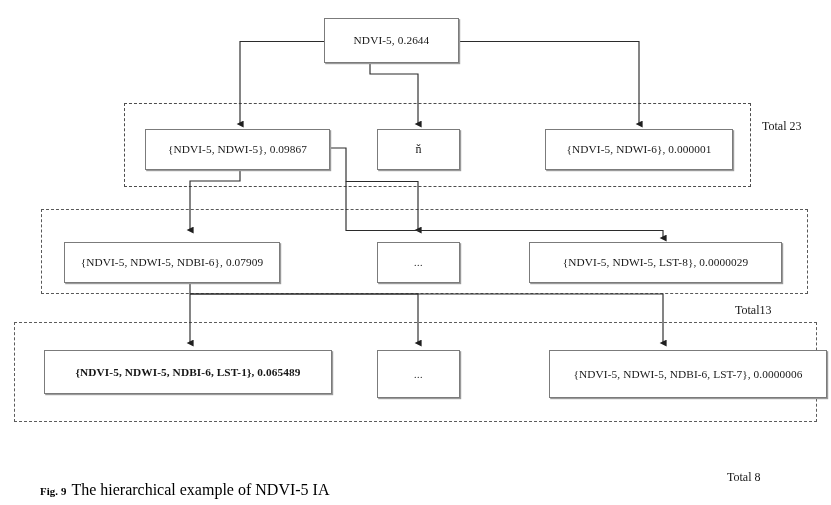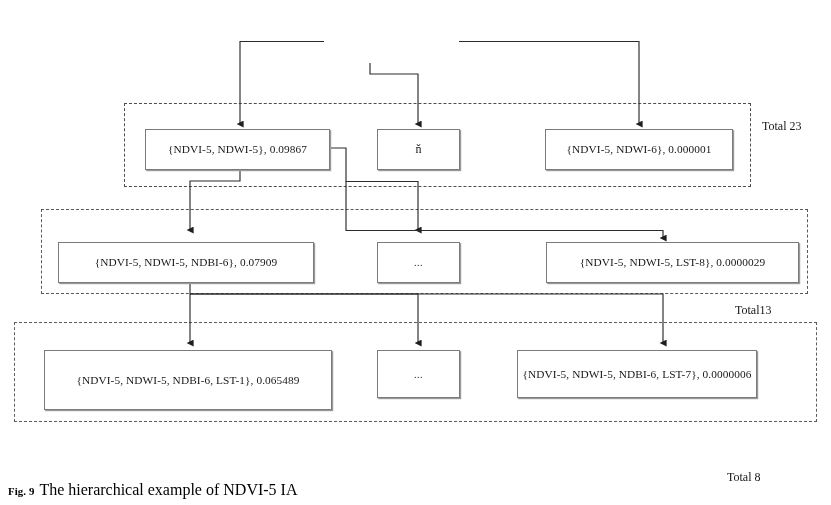--- a/index.html
+++ b/index.html
@@ -72,20 +72,21 @@
     left: 8px;
     top: 481px;
     font-size: 11.5px;
     white-space: nowrap;
     color: #000000;
   }
   .fig-caption .fig-num {
     font-weight: bold;
     font-size: 10.8px;
     letter-spacing: 0.1px;
+    margin-left: 32px;
   }
   .fig-caption .fig-text {
     font-size: 16px;
     margin-left: 5px;
   }
 </style>
 </head>
 <body>
 
 <div id="figure-root">
@@ -117,58 +118,61 @@
       <path d="M346,181.5 L346,230.5 L663,230.5 L663,238" marker-end="url(#arrowhead)"></path>
 
       <path d="M190,283 L190,294 L190,343" marker-end="url(#arrowhead)"></path>
 
       <path d="M190,294 L418,294 L418,343" marker-end="url(#arrowhead)"></path>
 
       <path d="M190,294 L663,294 L663,343" marker-end="url(#arrowhead)"></path>
     </g>
   </svg>
 
+  <div class="node-box" style="left:324px; top:18px; width:135px; height:45px;">
+    <span class="node-label">NDVI-5, 0.2644</span>
+  </div>
 
   <div class="node-box" style="left:145px; top:129px; width:185px; height:41px;justify-content:center;">
     <span class="node-label">{NDVI-5, NDWI-5}, 0.09867</span>
   </div>
 
   <div class="node-box" style="left:377px; top:129px; width:83px; height:41px;">
     <span class="node-label glyph">ň</span>
   </div>
 
   <div class="node-box" style="left:545px; top:129px; width:188px; height:41px;">
     <span class="node-label">{NDVI-5, NDWI-6}, 0.000001</span>
   </div>
 
   <div class="group-total-label" style="left:762px; top:119px;">Total 23</div>
 
-  <div class="node-box" style="left:58px; top:242px; width:256px; height:41px;">
+  <div class="node-box" style="left:64px; top:242px; width:216px; height:41px;">
     <span class="node-label">{NDVI-5, NDWI-5, NDBI-6}, 0.07909</span>
   </div>
 
   <div class="node-box" style="left:377px; top:242px; width:83px; height:41px;">
     <span class="node-label ell">...</span>
   </div>
 
-  <div class="node-box" style="left:529px; top:242px; width:253px; height:41px;margin-left:17px;">
+  <div class="node-box" style="left:529px; top:242px; width:253px; height:41px;">
     <span class="node-label">{NDVI-5, NDWI-5, LST-8}, 0.0000029</span>
   </div>
 
   <div class="group-total-label" style="left:721px; top:303px;margin-left:14px;">Total13</div>
 
-  <div class="node-box" style="left:44px; top:350px; width:288px; height:60px;">
+  <div class="node-box" style="left:44px; top:350px; width:288px; height:44px;font-weight:bold;">
     <span class="node-label">{NDVI-5, NDWI-5, NDBI-6, LST-1}, 0.065489</span>
   </div>
 
   <div class="node-box" style="left:377px; top:350px; width:83px; height:48px;">
     <span class="node-label ell">...</span>
   </div>
 
-  <div class="node-box" style="left:517px; top:350px; width:240px; height:48px;">
+  <div class="node-box" style="left:549px; top:350px; width:278px; height:48px;">
     <span class="node-label">{NDVI-5, NDWI-5, NDBI-6, LST-7}, 0.0000006</span>
   </div>
 
   <div class="group-total-label" style="left:727px; top:440px;margin-top:30px;">Total 8</div>
 
   <div class="fig-caption">
     <span class="fig-num">Fig. 9</span><span class="fig-text">The hierarchical example of NDVI-5 IA</span>
   </div>
 
 </div>

